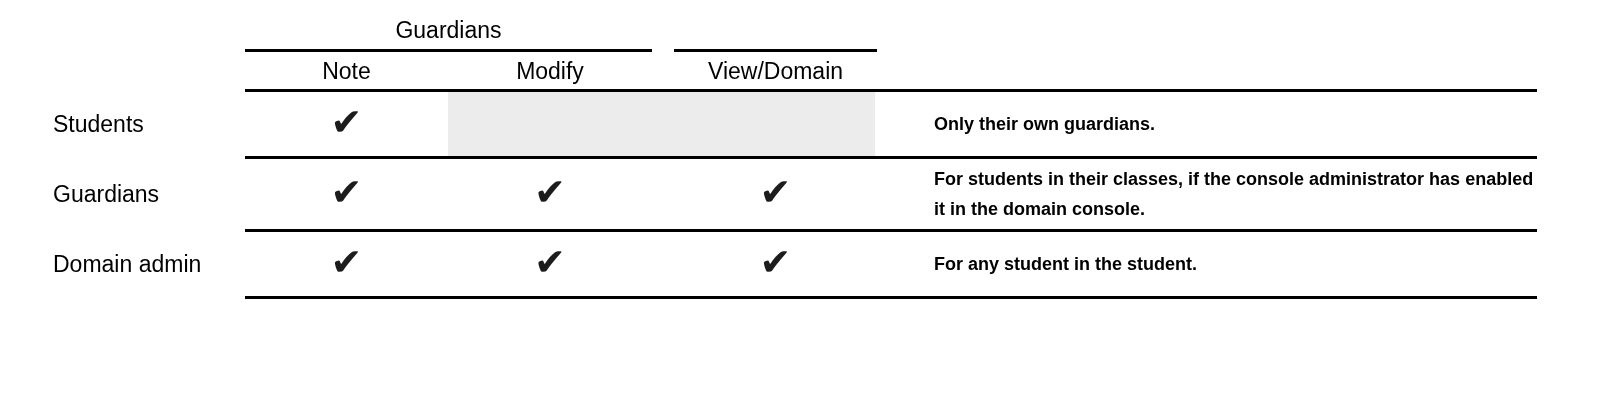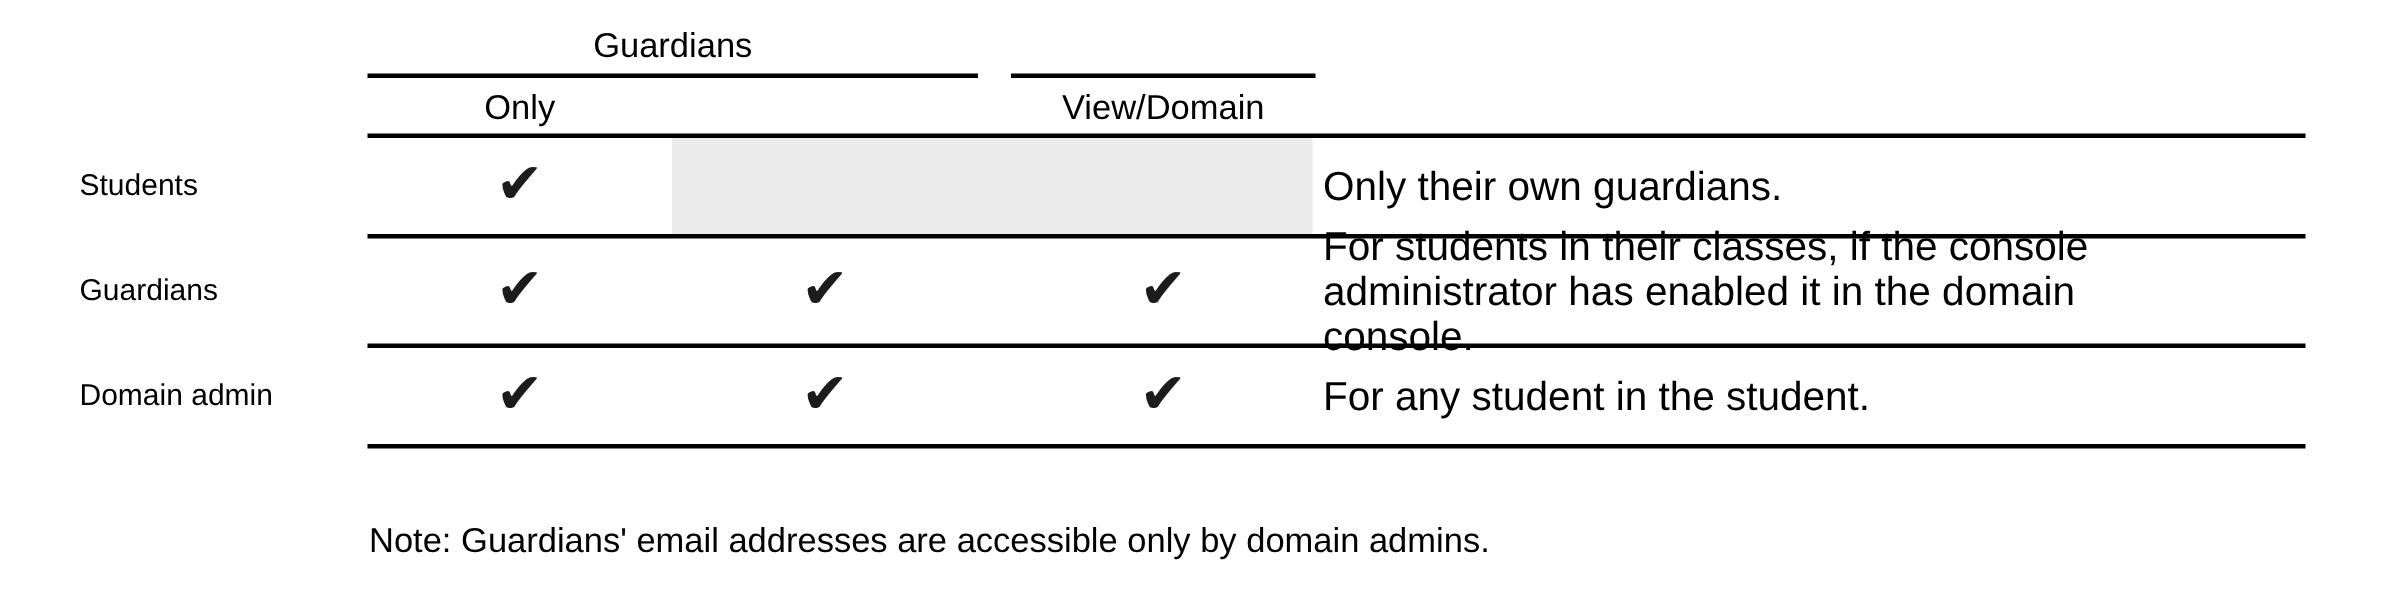--- a/index.html
+++ b/index.html
@@ -48,44 +48,45 @@
   .col-view        { left: 245px; width: 203px; }
   .col-modify      { left: 448px; width: 204px; }
   .col-viewmodify  { left: 674px; width: 203px; }
   .group-guardians   { left: 245px; width: 407px; }
   .group-invitations { left: 674px; width: 203px; }
 
   
   .row-label {
     position: absolute;
     left: 53px;
-    font-size: 20px;
+    font-size: 23px;
     display: flex;
     align-items: center;
   }
   .check-cell {
     position: absolute;
     display: flex;
     align-items: center;
     justify-content: center;
   }
   .check {
     font-family: "DejaVu Sans", sans-serif;
     font-size: 38px;
     color: #1c1c1c;
     transform: translateY(-2px);
   }
   .note-cell {
     position: absolute;
-    left: 882px;
+    left: 934px;
     width: 600px;
-    font-size: 27px;
+    font-size: 18px;
     line-height: 30px;
     display: flex;
     align-items: center;
+    font-weight: bold;
   }
 
   
   .shade {
     position: absolute;
     left: 448px;
     width: 427px;
     top: 92px;
     height: 64px;
     background: #ececec;
@@ -107,21 +108,22 @@
 </head>
 <body>
 
 <div id="canvas">
 
   <div class="group-header group-guardians">Guardians</div>
 
   <div class="rule" style="left:245px; width:407px; top:49px;"></div>
   <div class="rule" style="left:674px; width:203px; top:49px;"></div>
 
-  <div class="col-header col-view">Only</div>
+  <div class="col-header col-view">Note</div>
+  <div class="col-header col-modify">Modify</div>
   <div class="col-header col-viewmodify">View/Domain</div>
 
   <div class="rule" style="left:245px; width:1292px; top:89px;"></div>
 
   <div class="shade"></div>
 
   <div>
     <div class="row-label row-students">Students</div>
     <div class="check-cell row-students col-view">
       <span class="check">✔</span>
@@ -155,15 +157,14 @@
     <div class="check-cell row-admin col-modify">
       <span class="check">✔</span>
     </div>
     <div class="check-cell row-admin col-viewmodify">
       <span class="check">✔</span>
     </div>
     <div class="note-cell row-admin">For any student in the student.</div>
   </div>
   <div class="rule" style="left:245px; width:1292px; top:296px;"></div>
 
-  <div class="footnote">Note: Guardians' email addresses are accessible only by domain admins.</div>
 
 </div>
 
 </body></html>

